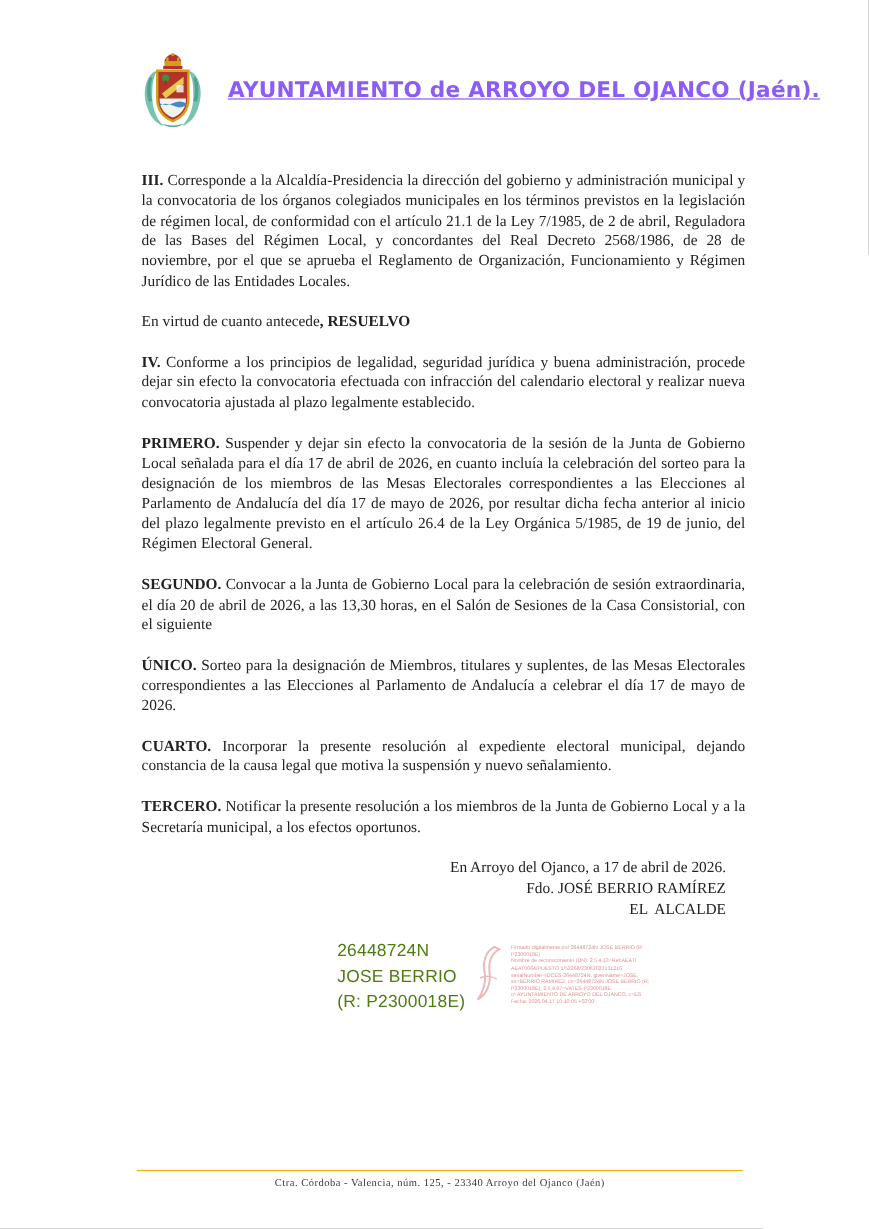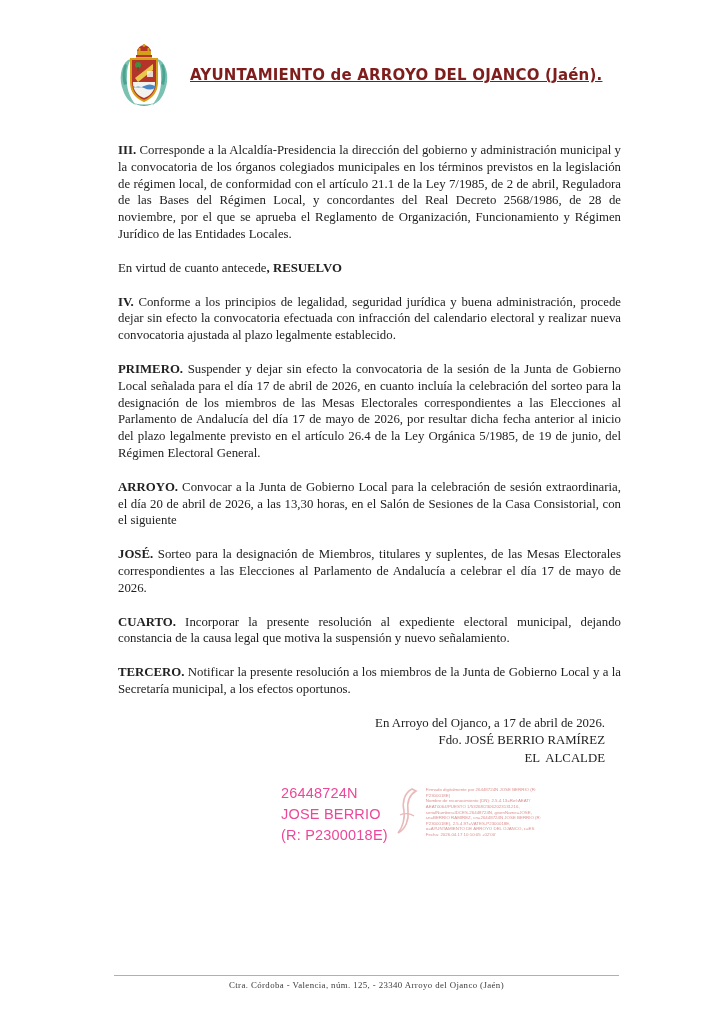--- a/index.html
+++ b/index.html
@@ -13,22 +13,22 @@
   }
   
   .header{
     position:absolute;top:44px;left:116px;
     display:flex;align-items:center;gap:18px;
   }
   .crest{width:56px;height:64px;flex:0 0 auto;}
   .doc-title{
     font-family:"DejaVu Sans","Liberation Sans",sans-serif;
     font-weight:bold;
-    font-size:15px;
-    color:#7f1d1d;
+    font-size:18px;
+    color:#8b5cf6;
     text-decoration:underline;
     letter-spacing:.2px;
     padding-bottom:2px;
   }
   
   .content{
     position:absolute;top:130px;left:118px;width:503px;
     font-size:12.8px;line-height:16.8px;
   }
   .para{
@@ -45,21 +45,21 @@
   }
   .closing div{white-space:pre-wrap;}
   
   .sig-row{
     display:flex;align-items:flex-start;
     margin:14px 0 0 163px;gap:6px;
   }
   .sig-id{
     font-family:"Liberation Sans",sans-serif;
     font-size:14.5px;line-height:21px;
-    color:#ec4899;letter-spacing:.2px;
+    color:#4d7c0f;letter-spacing:.2px;
   }
   .sig-flourish{width:26px;height:52px;margin-top:2px;flex:0 0 auto;}
   .sig-stamp{
     font-family:"Liberation Sans",sans-serif;
     font-size:4.4px;line-height:5.6px;
     color:#dd9090;width:118px;margin-top:4px;
     word-break:break-all;
   }
   
   .footer{
@@ -106,24 +106,24 @@
   <div class="content">
 
     <p class="para"><span class="lead">III.</span><span> Corresponde a la Alcaldía-Presidencia la dirección del gobierno y administración municipal y la convocatoria de los órganos colegiados municipales en los términos previstos en la legislación de régimen local, de conformidad con el artículo 21.1 de la Ley 7/1985, de 2 de abril, Reguladora de las Bases del Régimen Local, y concordantes del Real Decreto 2568/1986, de 28 de noviembre, por el que se aprueba el Reglamento de Organización, Funcionamiento y Régimen Jurídico de las Entidades Locales.</span></p>
 
     <p class="para"><span>En virtud de cuanto antecede</span><span class="lead">, RESUELVO</span></p>
 
     <p class="para"><span class="lead">IV.</span><span> Conforme a los principios de legalidad, seguridad jurídica y buena administración, procede dejar sin efecto la convocatoria efectuada con infracción del calendario electoral y realizar nueva convocatoria ajustada al plazo legalmente establecido.</span></p>
 
     <p class="para"><span class="lead">PRIMERO.</span><span> Suspender y dejar sin efecto la convocatoria de la sesión de la Junta de Gobierno Local señalada para el día 17 de abril de 2026, en cuanto incluía la celebración del sorteo para la designación de los miembros de las Mesas Electorales correspondientes a las Elecciones al Parlamento de Andalucía del día 17 de mayo de 2026, por resultar dicha fecha anterior al inicio del plazo legalmente previsto en el artículo 26.4 de la Ley Orgánica 5/1985, de 19 de junio, del Régimen Electoral General.</span></p>
 
-    <p class="para"><span class="lead">ARROYO.</span><span> Convocar a la Junta de Gobierno Local para la celebración de sesión extraordinaria, el día 20 de abril de 2026, a las 13,30 horas, en el Salón de Sesiones de la Casa Consistorial, con el siguiente</span></p>
+    <p class="para"><span class="lead">SEGUNDO.</span><span> Convocar a la Junta de Gobierno Local para la celebración de sesión extraordinaria, el día 20 de abril de 2026, a las 13,30 horas, en el Salón de Sesiones de la Casa Consistorial, con el siguiente</span></p>
 
 
-    <p class="para"><span class="lead">JOSÉ.</span><span> Sorteo para la designación de Miembros, titulares y suplentes, de las Mesas Electorales correspondientes a las Elecciones al Parlamento de Andalucía a celebrar el día 17 de mayo de 2026.</span></p>
+    <p class="para"><span class="lead">ÚNICO.</span><span> Sorteo para la designación de Miembros, titulares y suplentes, de las Mesas Electorales correspondientes a las Elecciones al Parlamento de Andalucía a celebrar el día 17 de mayo de 2026.</span></p>
 
     <p class="para"><span class="lead">CUARTO.</span><span> Incorporar la presente resolución al expediente electoral municipal, dejando constancia de la causa legal que motiva la suspensión y nuevo señalamiento.</span></p>
 
     <p class="para"><span class="lead">TERCERO.</span><span> Notificar la presente resolución a los miembros de la Junta de Gobierno Local y a la Secretaría municipal, a los efectos oportunos.</span></p>
 
     <div class="closing">
       <div>En Arroyo del Ojanco, a 17 de abril de 2026.</div>
       <div>Fdo. JOSÉ BERRIO RAMÍREZ</div>
       <div>EL  ALCALDE</div>
     </div>

